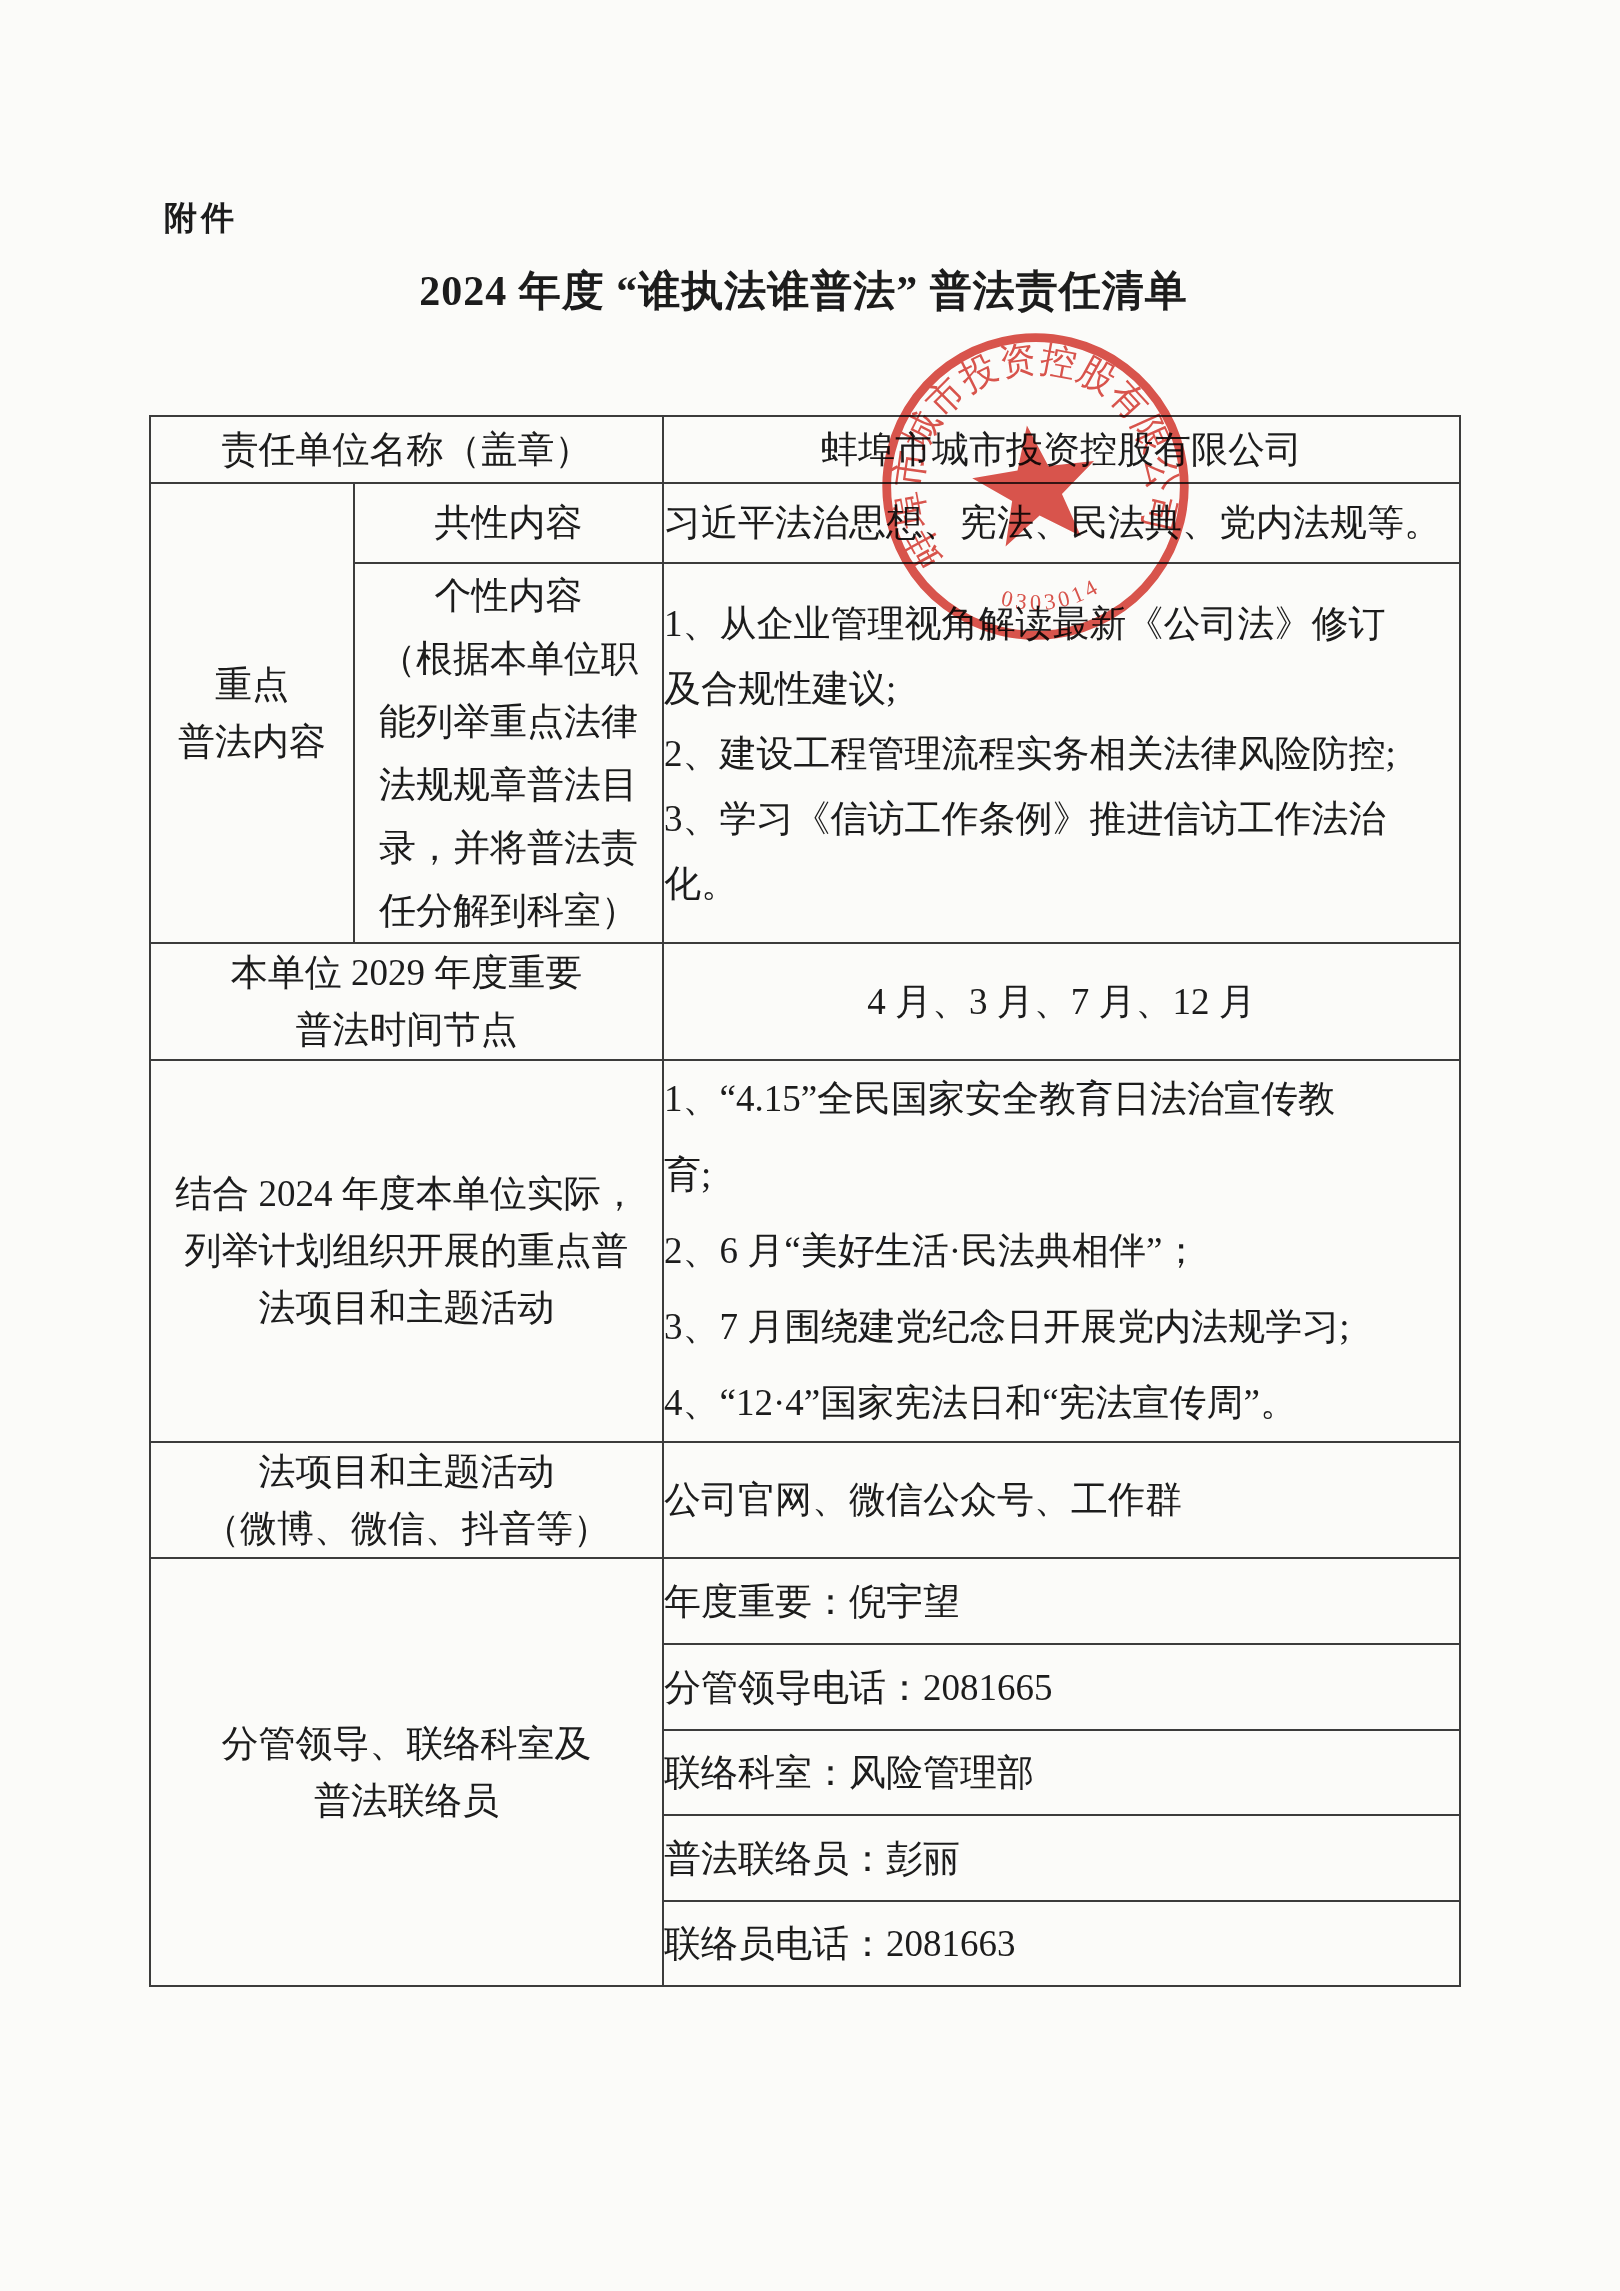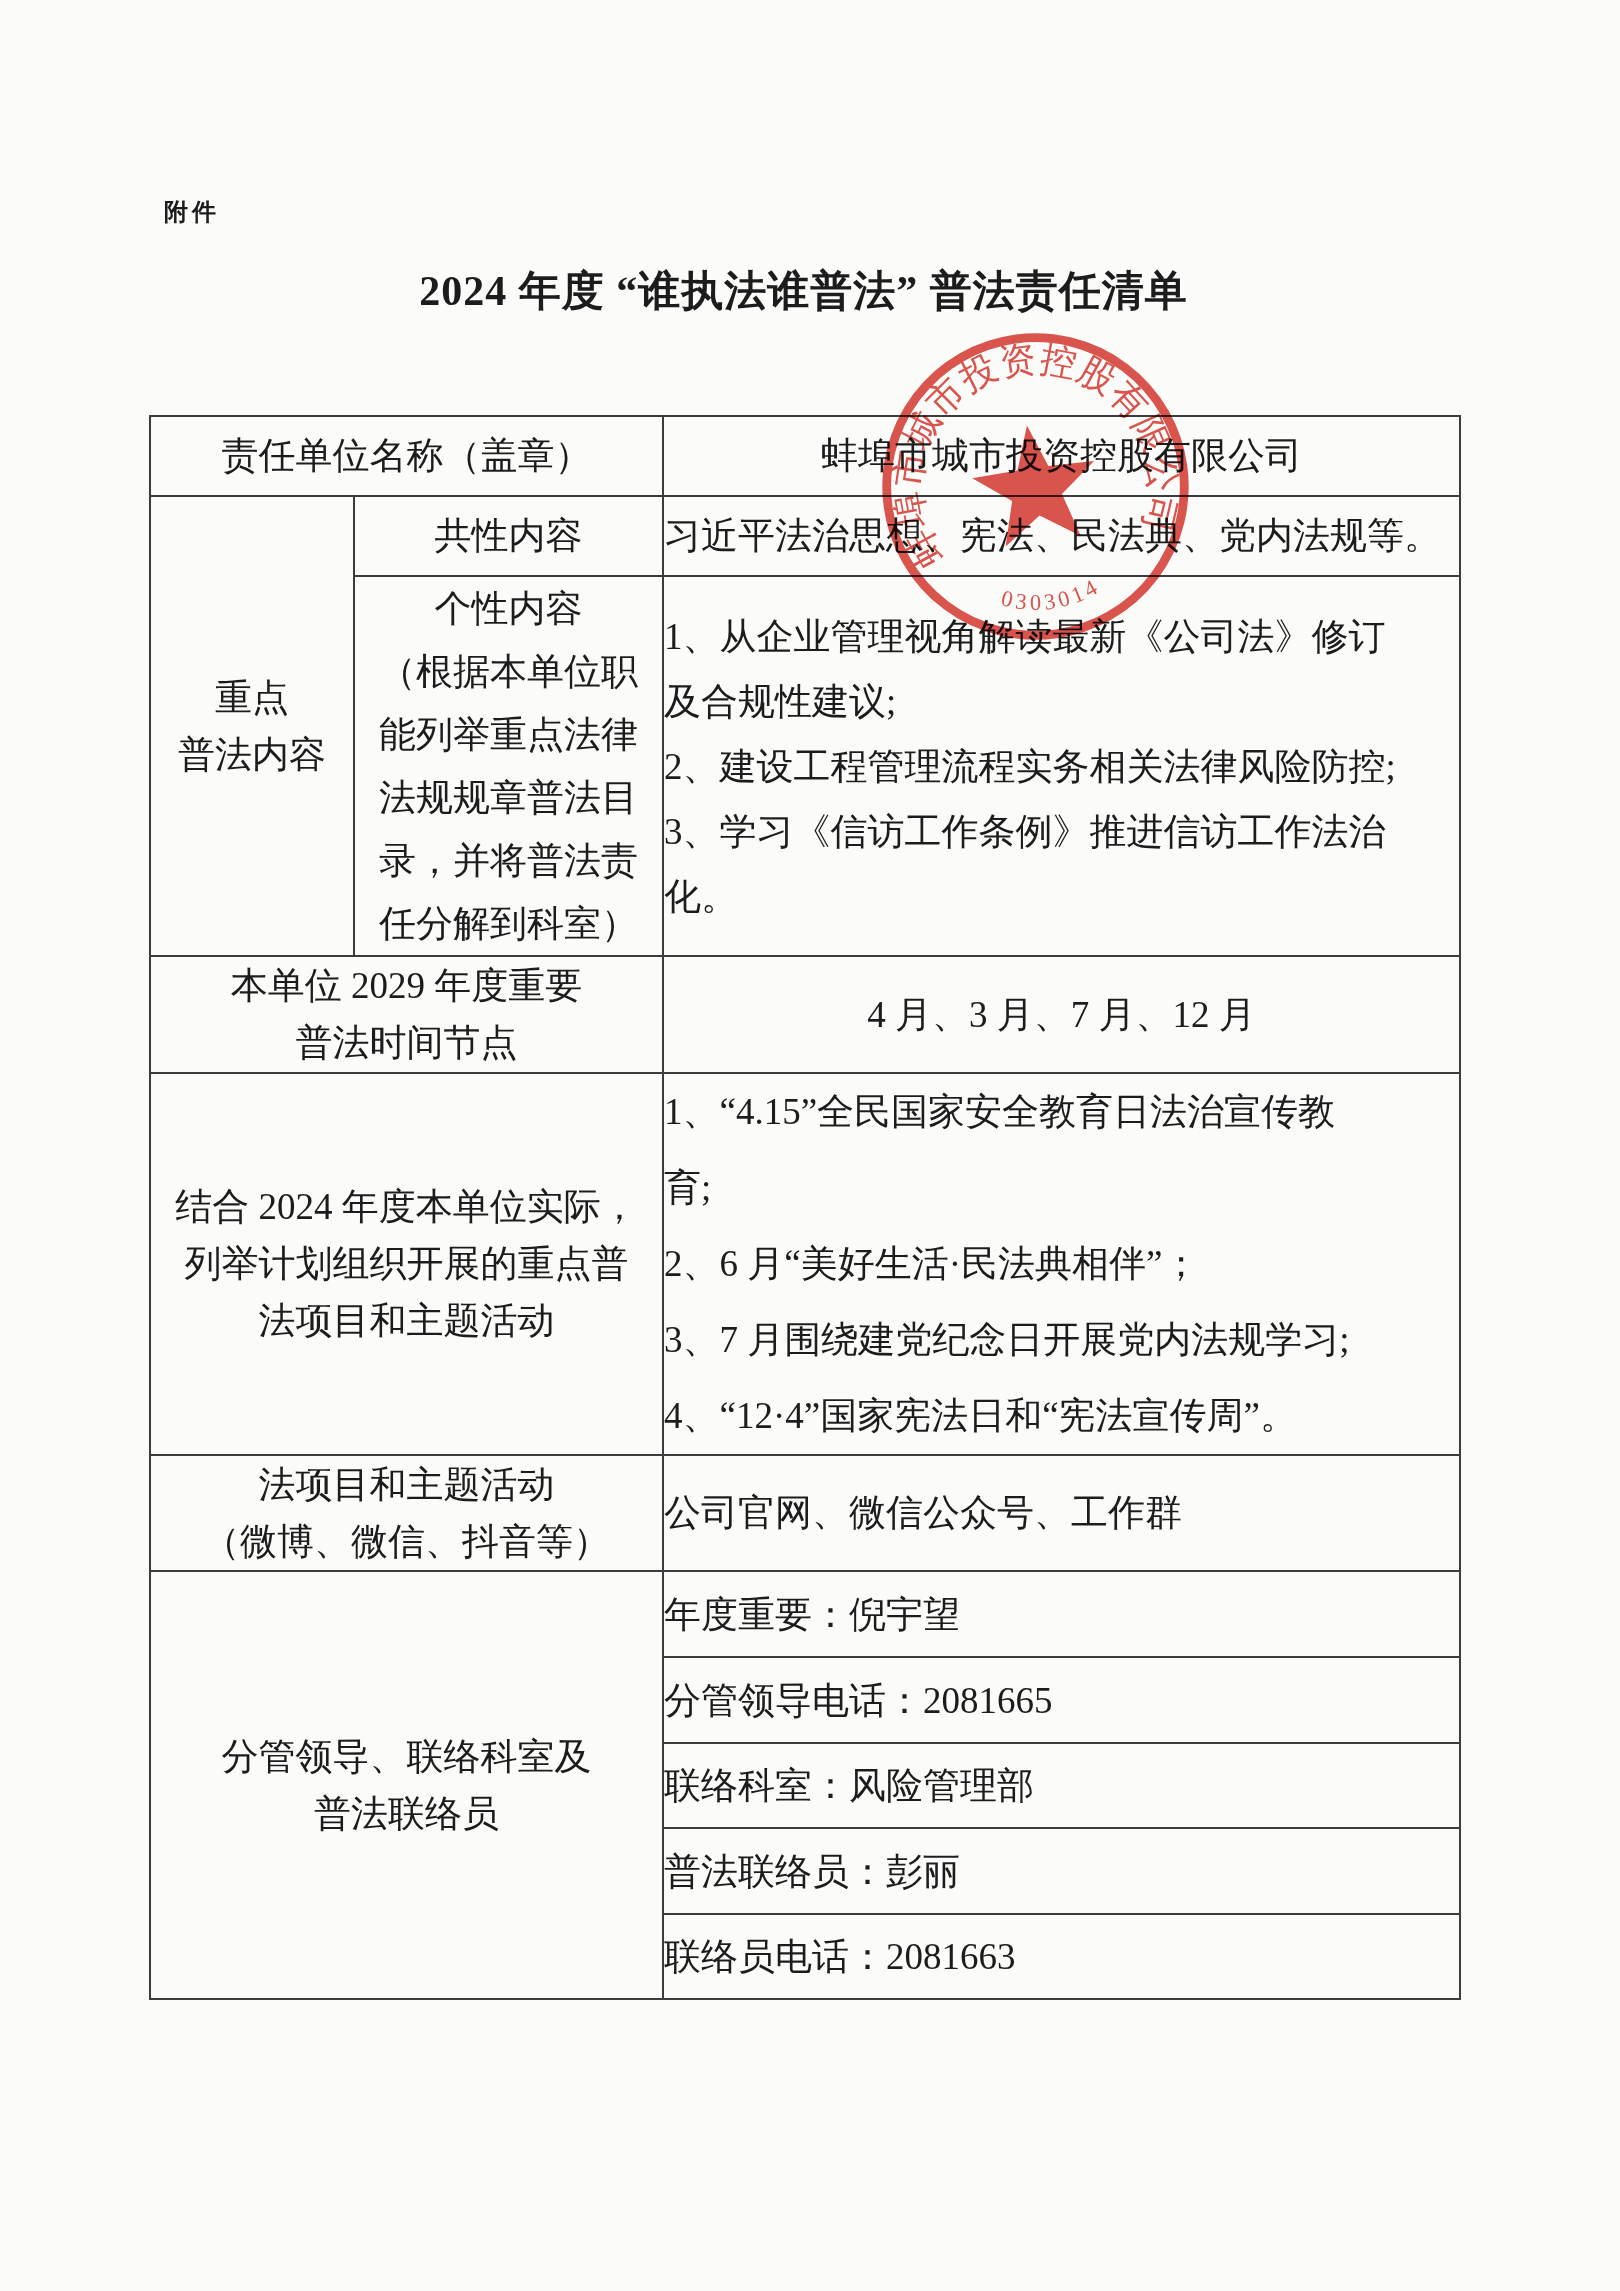--- a/index.html
+++ b/index.html
@@ -6,21 +6,21 @@
   body{
     width:1620px;height:2292px;
     background:#fbfbf9;
     font-family:"Liberation Serif", serif;
     color:#1c1c1c;
     position:relative;
     overflow:hidden;
   }
   .attachment{
     position:absolute;left:164px;top:196px;
-    font-size:24px;font-weight:bold;letter-spacing:3.9px;
+    font-size:33px;font-weight:bold;letter-spacing:3.9px;
   }
   .doc-title{
     position:absolute;left:149px;top:263px;width:1309px;
     text-align:center;font-size:42px;font-weight:bold;letter-spacing:1px;
     white-space:nowrap;
   }
   table.resp{
     position:absolute;left:149px;top:415px;
     width:1309px;border-collapse:collapse;table-layout:fixed;
   }
@@ -55,21 +55,21 @@
 
 <div class="doc-title">2024 年度 “谁执法谁普法” 普法责任清单</div>
 
 <table class="resp">
   <colgroup>
     <col style="width:204px">
       <col style="width:309px">
       <col style="width:797px">
   </colgroup>
   <tbody>
-      <tr style="height:80px">
+      <tr style="height:67px">
     <td colspan="2" class="lbl">责任单位名称（盖章）</td>
     <td class="val-c">蚌埠市城市投资控股有限公司</td>
   </tr>
   <tr style="height:80px">
     <td rowspan="2" class="lbl">重点
 普法内容</td>
     <td class="lbl">共性内容</td>
     <td class="val-tight">习近平法治思想、宪法、民法典、党内法规等。</td>
   </tr>
   <tr style="height:333px">

